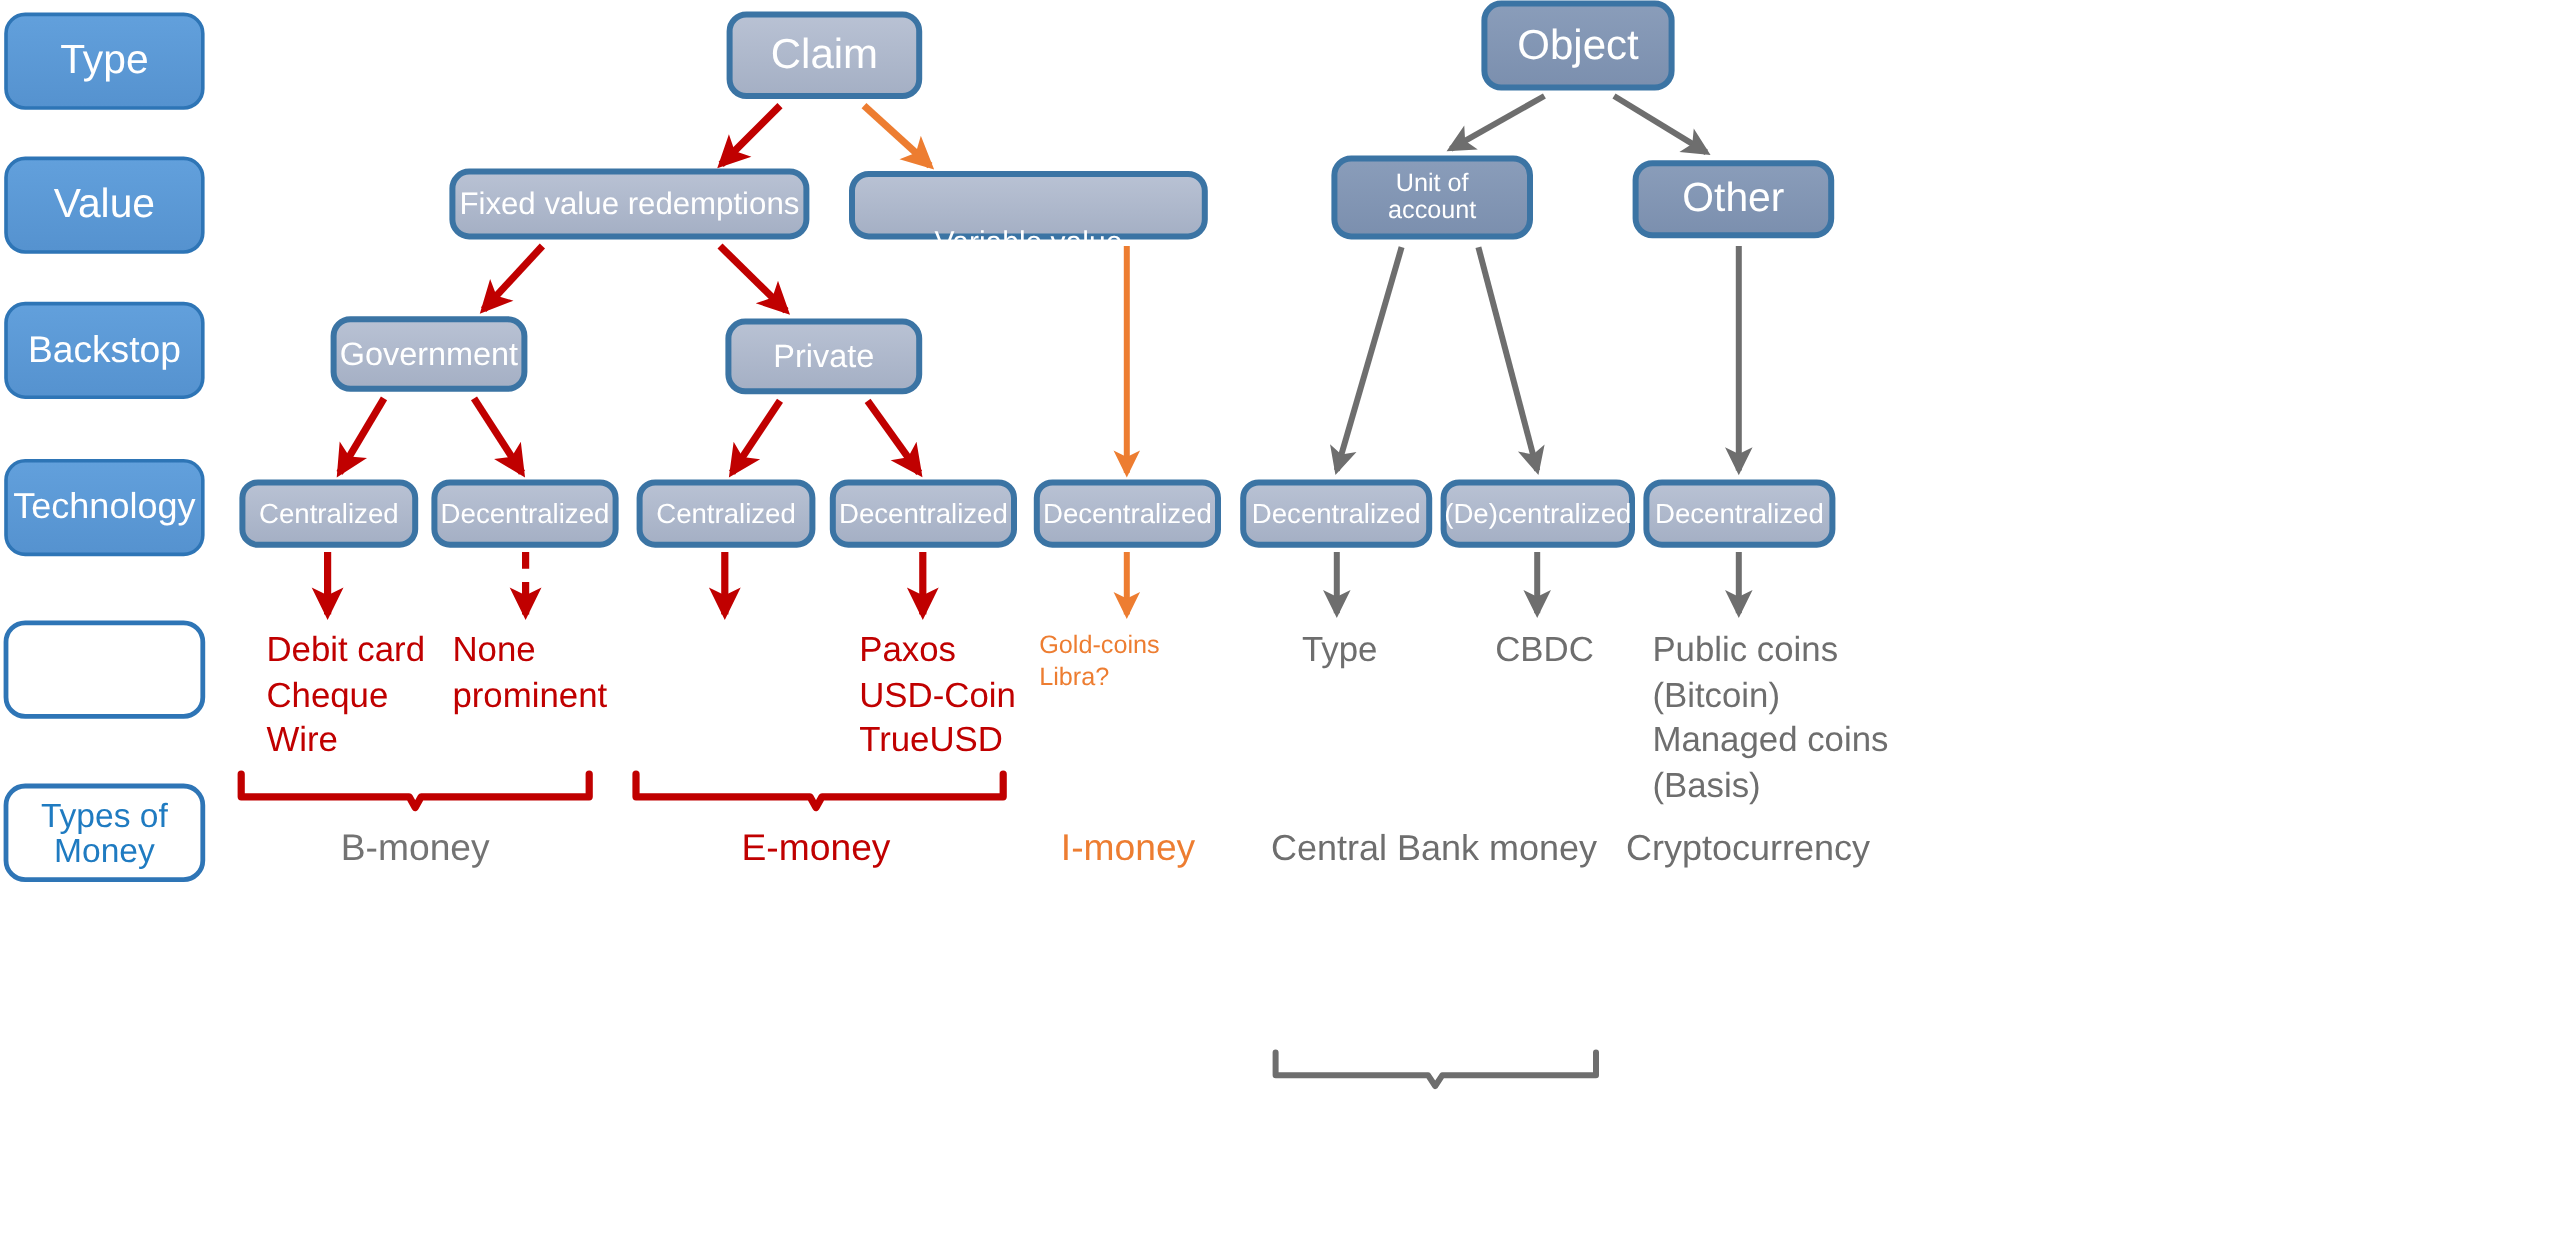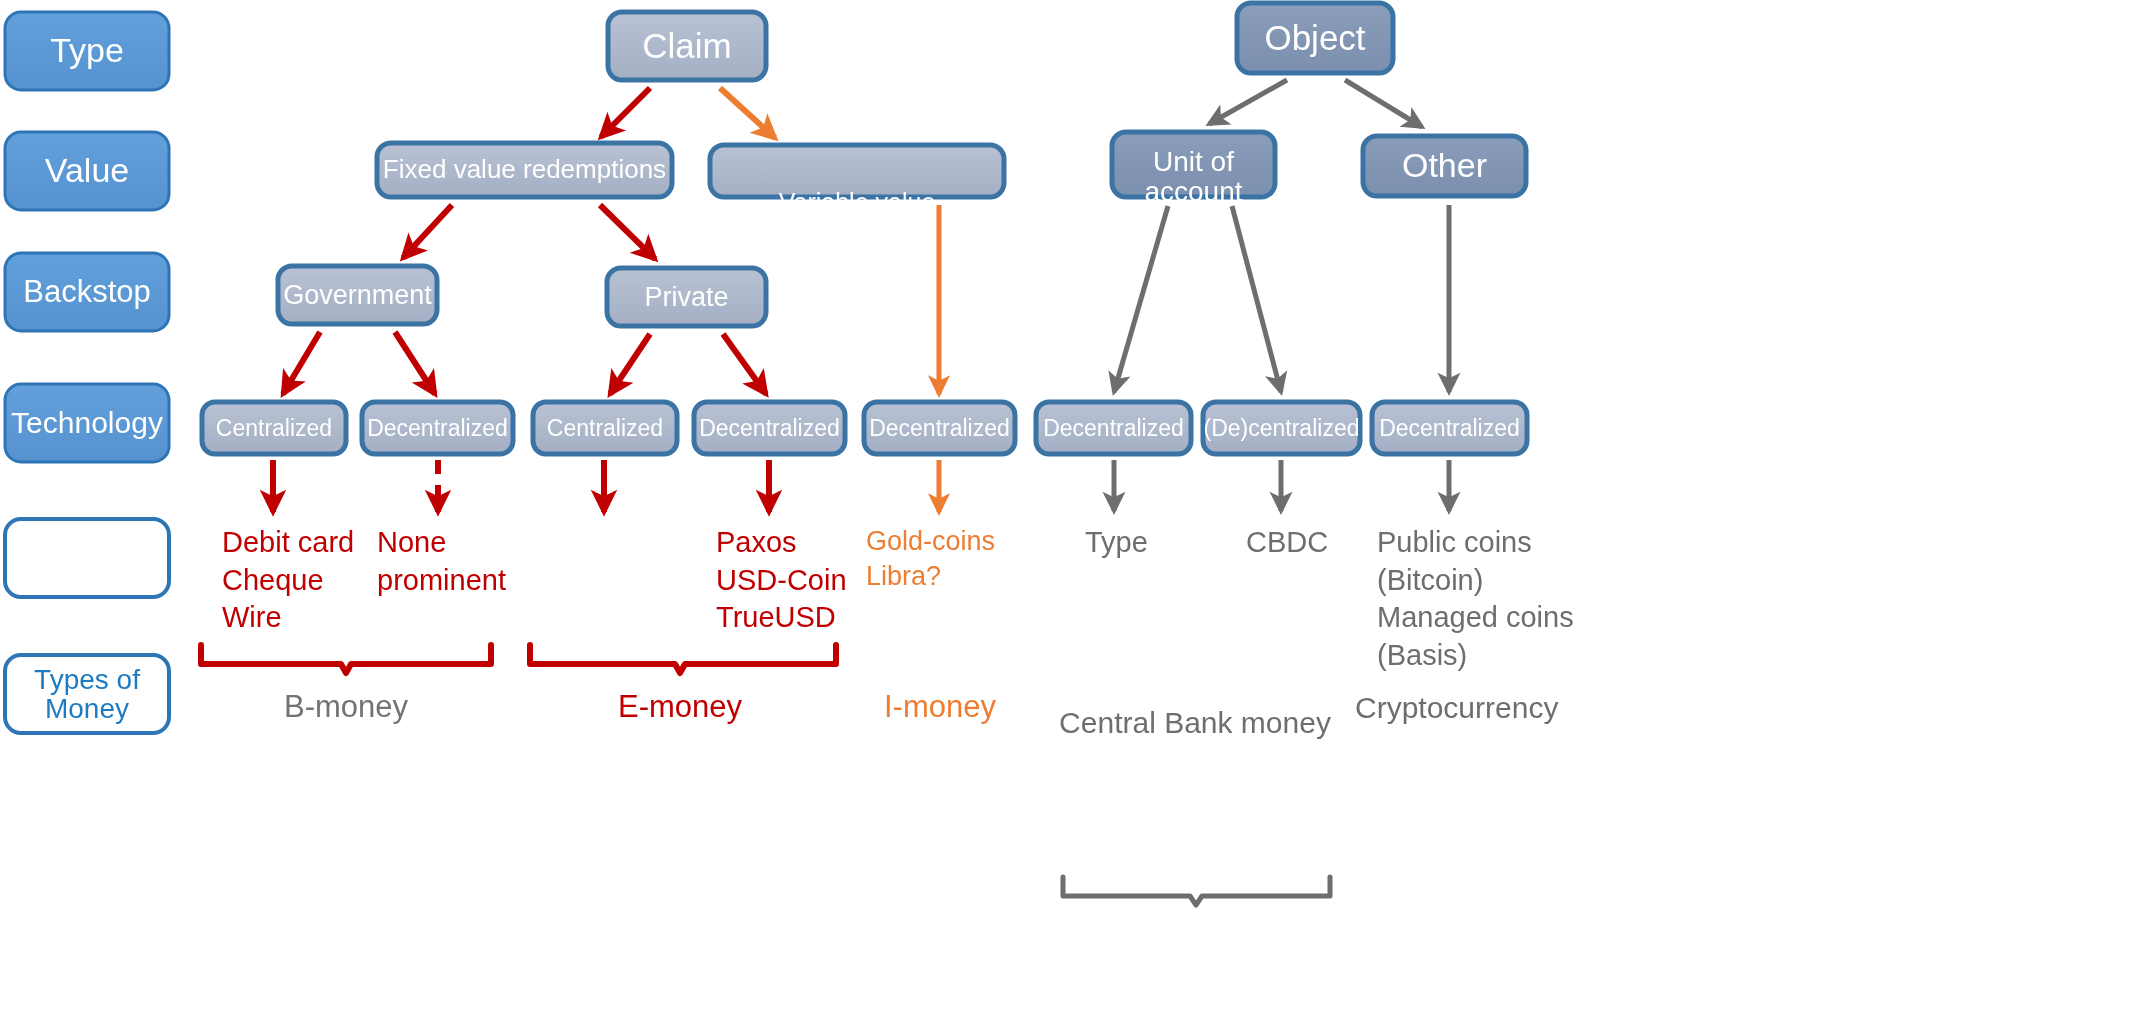--- a/index.html
+++ b/index.html
@@ -137,21 +137,21 @@
   <div class="rowLabel" style="left:5px;top:253px;width:164px;height:78px;font-size:31px;color:#fff;">Backstop</div>
   <div class="rowLabel" style="left:5px;top:384px;width:164px;height:78px;font-size:30px;color:#fff;">Technology</div>
   <div class="rowLabel" style="left:5px;top:655px;width:164px;height:78px;font-size:28px;color:#1F7BC1;">Types of
 Money</div>
 
   <div class="nodeLabel" style="left:608px;top:12px;width:158px;height:68px;font-size:35px;">Claim</div>
   <div class="nodeLabel" style="left:1237px;top:3px;width:156px;height:70px;font-size:35px;">Object</div>
 
   <div class="nodeLabel" style="left:377px;top:143px;width:295px;height:54px;font-size:26px;">Fixed value redemptions</div>
   <div class="nodeLabel" style="left:710px;top:145px;width:294px;height:52px;font-size:25px;margin-top:44px;">Variable value redemptions</div>
-  <div class="nodeLabel" style="left:1112px;top:144px;width:163px;height:65px;font-size:28px;">Unit of
+  <div class="nodeLabel" style="left:1112px;top:132px;width:163px;height:65px;font-size:21px;">Unit of
 account</div>
   <div class="nodeLabel" style="left:1363px;top:136px;width:163px;height:60px;font-size:34px;">Other</div>
 
   <div class="nodeLabel" style="left:278px;top:266px;width:159px;height:58px;font-size:27px;">Government</div>
   <div class="nodeLabel" style="left:607px;top:268px;width:159px;height:58px;font-size:27px;">Private</div>
 
   <div class="nodeLabel" style="left:202px;top:402px;width:144px;height:52px;font-size:23px;">Centralized</div>
   <div class="nodeLabel" style="left:362px;top:402px;width:151px;height:52px;font-size:23px;">Decentralized</div>
   <div class="nodeLabel" style="left:533px;top:402px;width:144px;height:52px;font-size:23px;">Centralized</div>
   <div class="nodeLabel" style="left:694px;top:402px;width:151px;height:52px;font-size:23px;">Decentralized</div>
@@ -161,28 +161,28 @@
   <div class="nodeLabel" style="left:1372px;top:402px;width:155px;height:52px;font-size:23px;">Decentralized</div>
 
   <div class="exText" style="left:222px;top:524px;font-size:29px;color:#C00000;">Debit card
 Cheque
 Wire</div>
   <div class="exText" style="left:377px;top:524px;font-size:29px;color:#C00000;">None
 prominent</div>
   <div class="exText" style="left:716px;top:524px;font-size:29px;color:#C00000;">Paxos
 USD-Coin
 TrueUSD</div>
-  <div class="exText" style="left:866px;top:524px;font-size:27px;color:#ED7D31;">Gold-coins
+  <div class="exText" style="left:866px;top:524px;font-size:21px;color:#ED7D31;">Gold-coins
 Libra?</div>
   <div class="exText" style="left:1085px;top:524px;font-size:29px;color:#6E6E6E;">Type</div>
   <div class="exText" style="left:1246px;top:524px;font-size:29px;color:#6E6E6E;">CBDC</div>
   <div class="exText" style="left:1377px;top:524px;font-size:29px;color:#6E6E6E;">Public coins
 (Bitcoin)
 Managed coins
 (Basis)</div>
 
   <div class="braceText" style="left:246px;top:689px;width:200px;font-size:31px;color:#737373;">B-money</div>
   <div class="braceText" style="left:580px;top:689px;width:200px;font-size:31px;color:#C00000;">E-money</div>
   <div class="braceText" style="left:855px;top:689px;width:170px;font-size:31px;color:#ED7D31;">I-money</div>
-  <div class="braceText" style="left:1050px;top:706px;width:290px;font-size:30px;color:#6E6E6E;">Central Bank money</div>
+  <div class="braceText" style="left:1050px;top:691px;width:290px;font-size:30px;color:#6E6E6E;">Central Bank money</div>
   <div class="braceText" style="left:1355px;top:691px;width:250px;font-size:30px;color:#6E6E6E;text-align:left;">Cryptocurrency</div>
 
 </div>
 
 </body></html>

